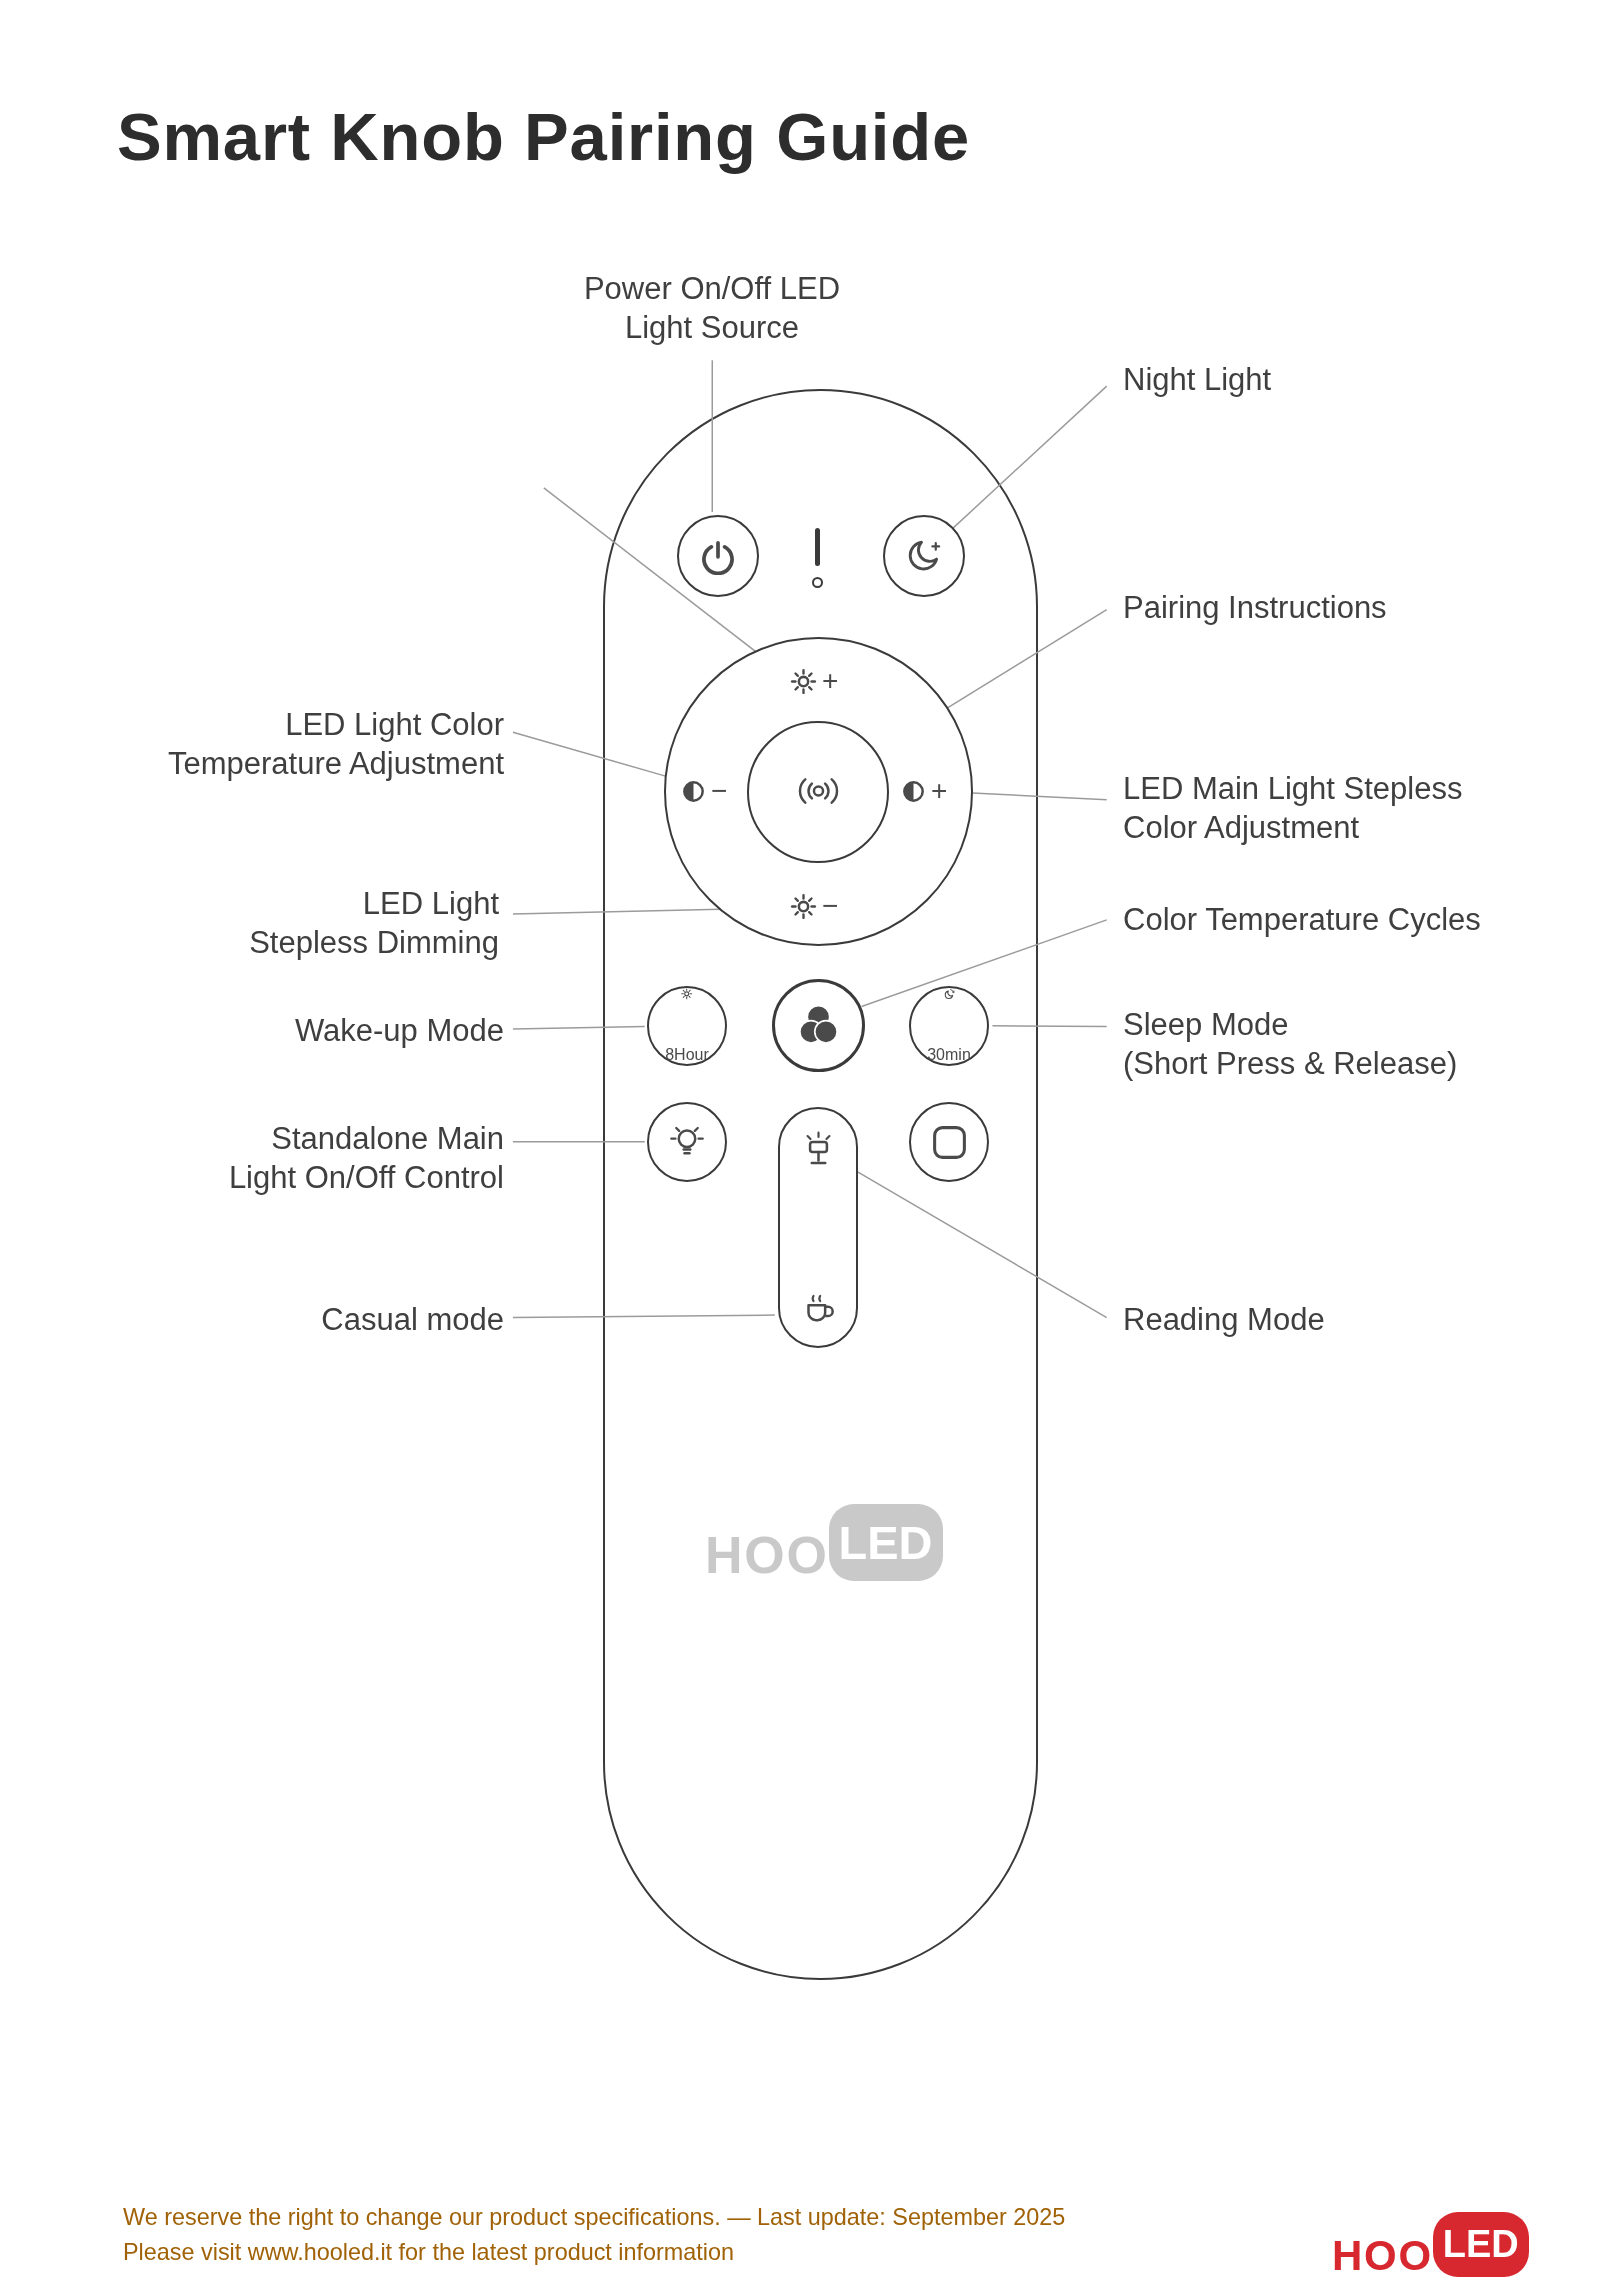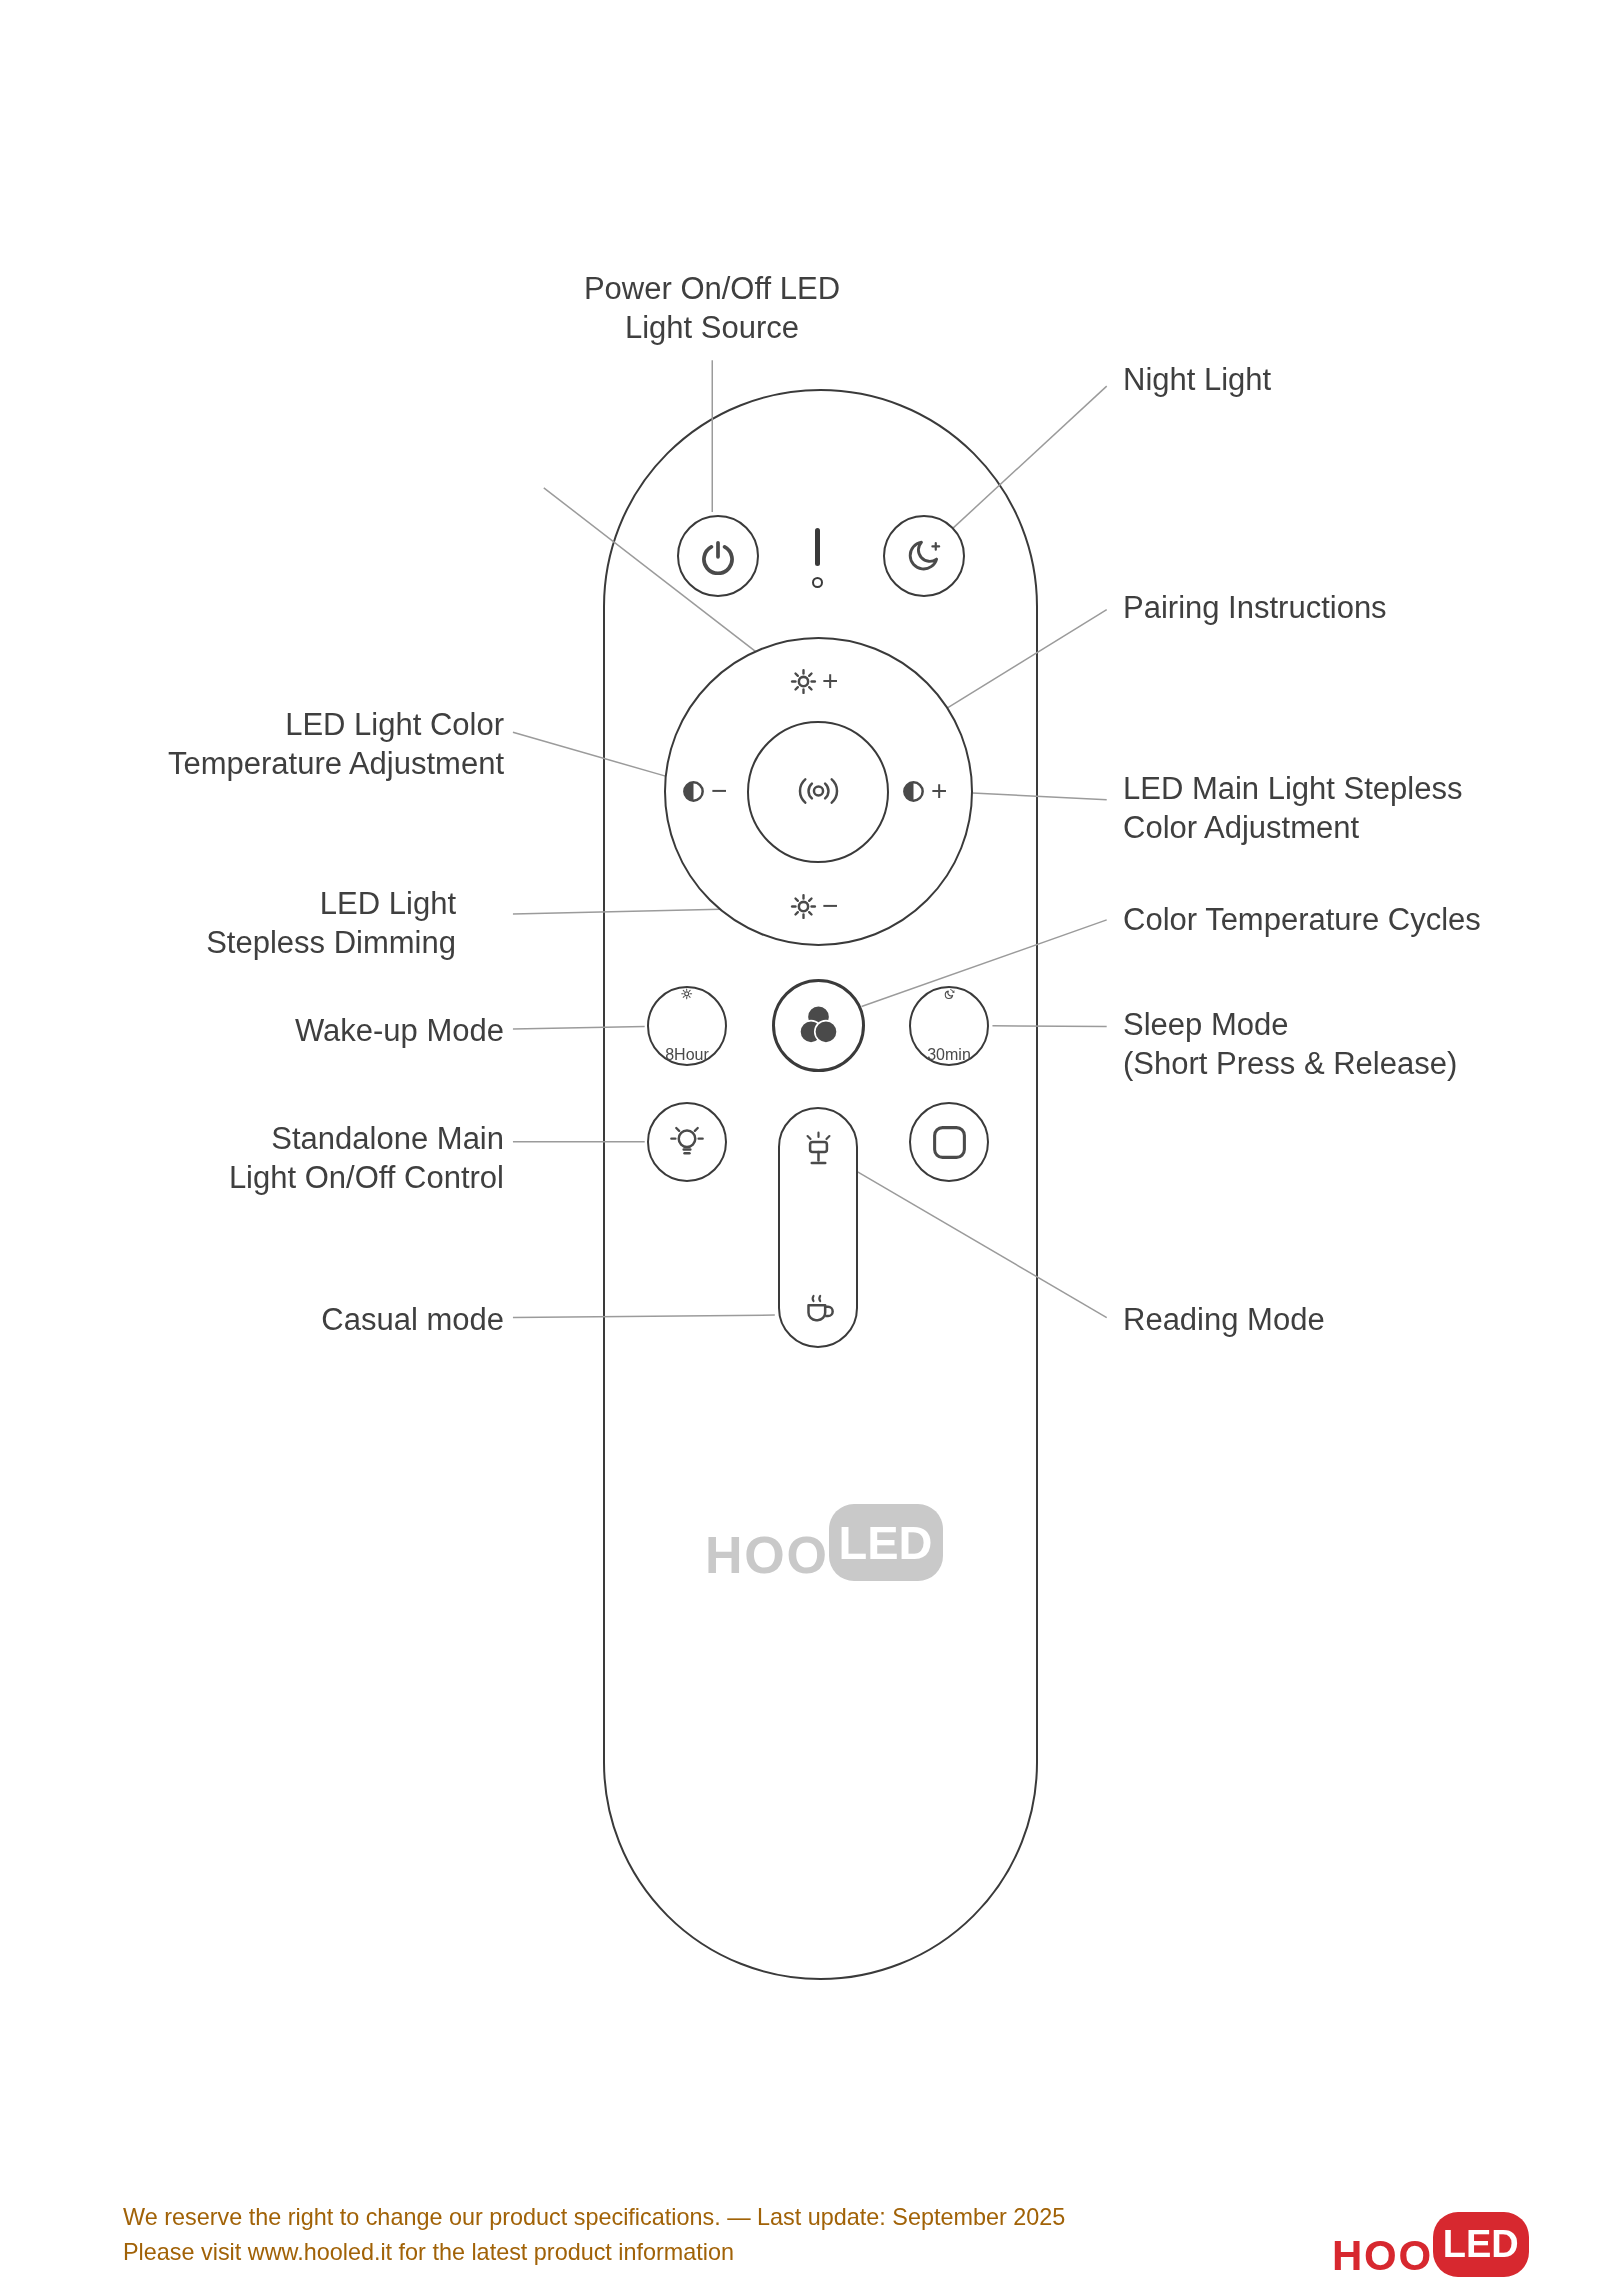--- a/index.html
+++ b/index.html
@@ -46,20 +46,21 @@
   .logo.brandmark .prefix{font-size:42px;color:#d7282f;}
   .logo.brandmark .suffix{background:#d7282f;font-size:38px;padding:13.3px 10px;}
   .footer{position:absolute;left:123px;top:2200px;font-size:23.4px;line-height:35px;color:#a16207;}
   svg{display:block;}
 </style>
 </head>
 <body>
 
 <div class="page">
 
+  <h1 class="title">Smart Knob Pairing Guide</h1>
 
   <div class="remote"></div>
 
   <svg class="leaders" width="1623" height="2295" viewBox="0 0 1946 2752">
     <g stroke="#9b9b9b" stroke-width="1.8" fill="none">
       <line x1="854" y1="432" x2="854" y2="614"></line>
       <line x1="652" y1="585" x2="938" y2="806"></line>
       <line x1="1327" y1="463" x2="1143" y2="633"></line>
       <line x1="1327" y1="731" x2="1053" y2="900"></line>
       <line x1="615" y1="878" x2="799" y2="931"></line>
@@ -253,21 +254,21 @@
   <div class="label right" style="right:1119px;top:705px;">
     <div>LED Light Color</div>
     <div>Temperature Adjustment</div>
   </div>
 
   <div class="label" style="left:1123px;top:769px;">
     <div>LED Main Light Stepless</div>
     <div>Color Adjustment</div>
   </div>
 
-  <div class="label right" style="right:1167px;top:884px;">
+  <div class="label right" style="right:1124px;top:884px;">
     <div>LED Light</div>
     <div>Stepless Dimming</div>
   </div>
 
   <div class="label" style="left:1123px;top:900px;">Color Temperature Cycles</div>
 
   <div class="label right" style="right:1119px;top:1011px;">Wake-up Mode</div>
 
   <div class="label" style="left:1123px;top:1005px;">
     <div>Sleep Mode</div>

